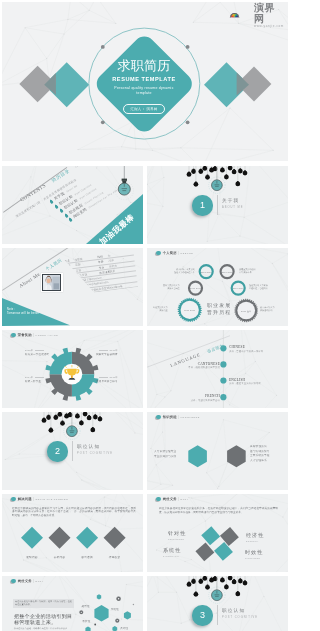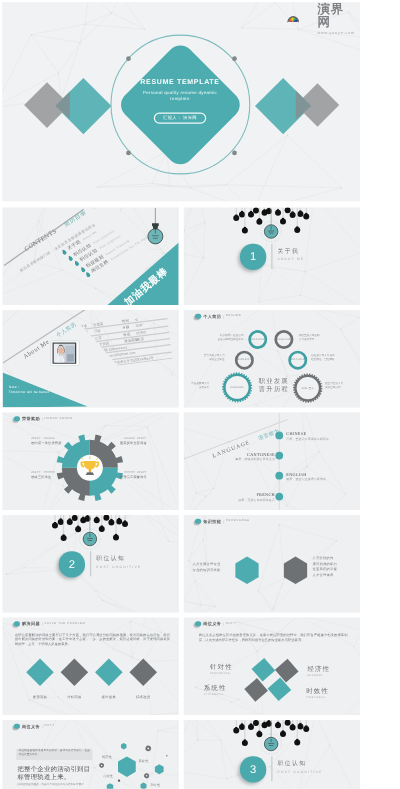--- a/index.html
+++ b/index.html
@@ -405,20 +405,21 @@
         <circle cx="102.8" cy="46.9" r="1.9"></circle>
           <circle cx="187.6" cy="46.9" r="1.9"></circle>
         <circle cx="102.8" cy="122.3" r="1.9"></circle>
           <circle cx="187.6" cy="122.3" r="1.9"></circle>
       </g>
       <g transform="rotate(45 144.3 83.9)">
         <rect x="107.5" y="47.1" width="73.6" height="73.6" rx="11" ry="11" fill="#4cacaf"></rect>
       </g>
     </svg>
     <div class="cov-text">
+      <div class="cov-title">求职简历</div>
       <div class="cov-sub">RESUME TEMPLATE</div>
       <div class="cov-desc">
         <span>Personal quality resume dynamic</span><br>
         <span>template</span>
       </div>
       <div class="cov-badge">汇报人： 演界网</div>
     </div>
     <div class="logo">
       <svg viewBox="0 0 56 21">
         <g>

